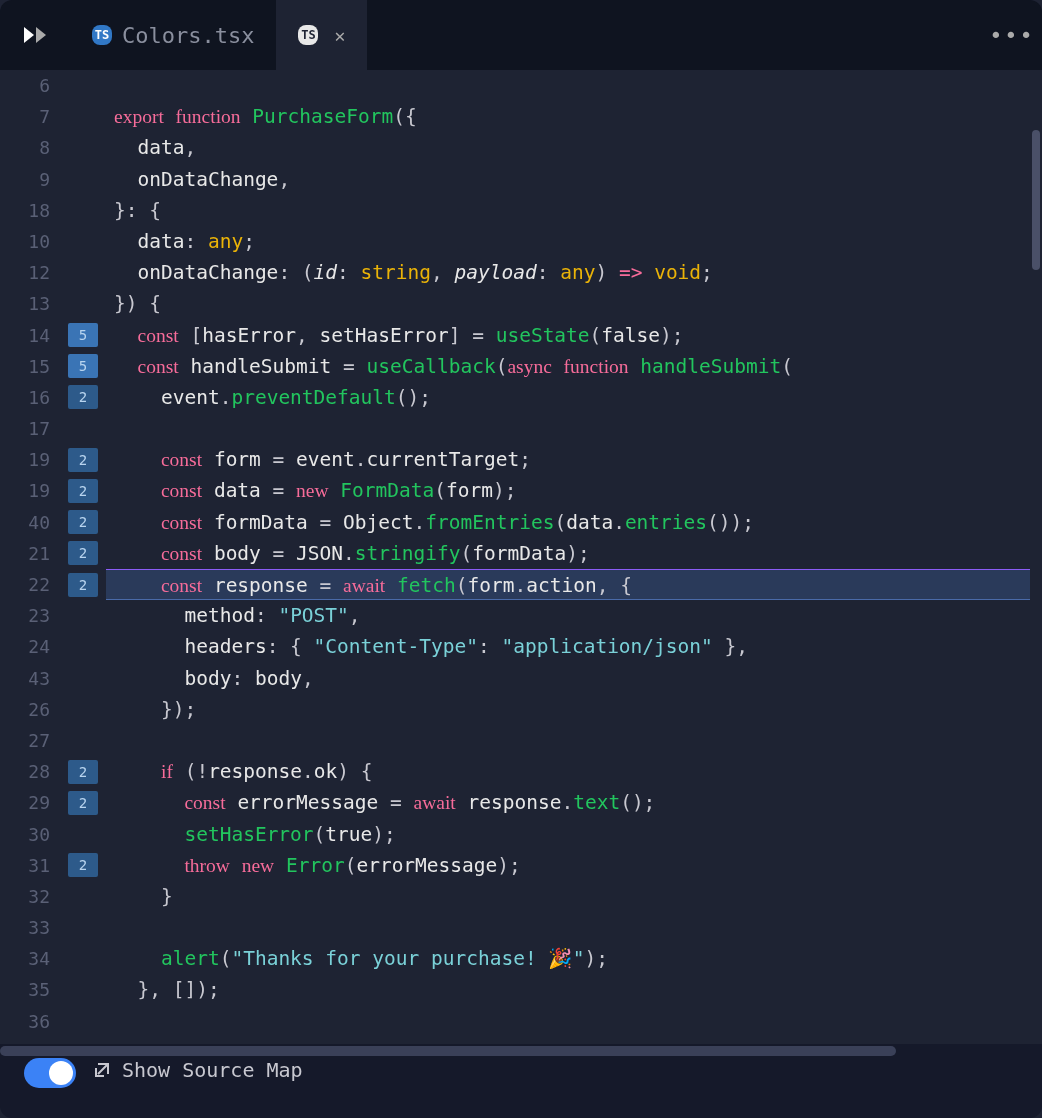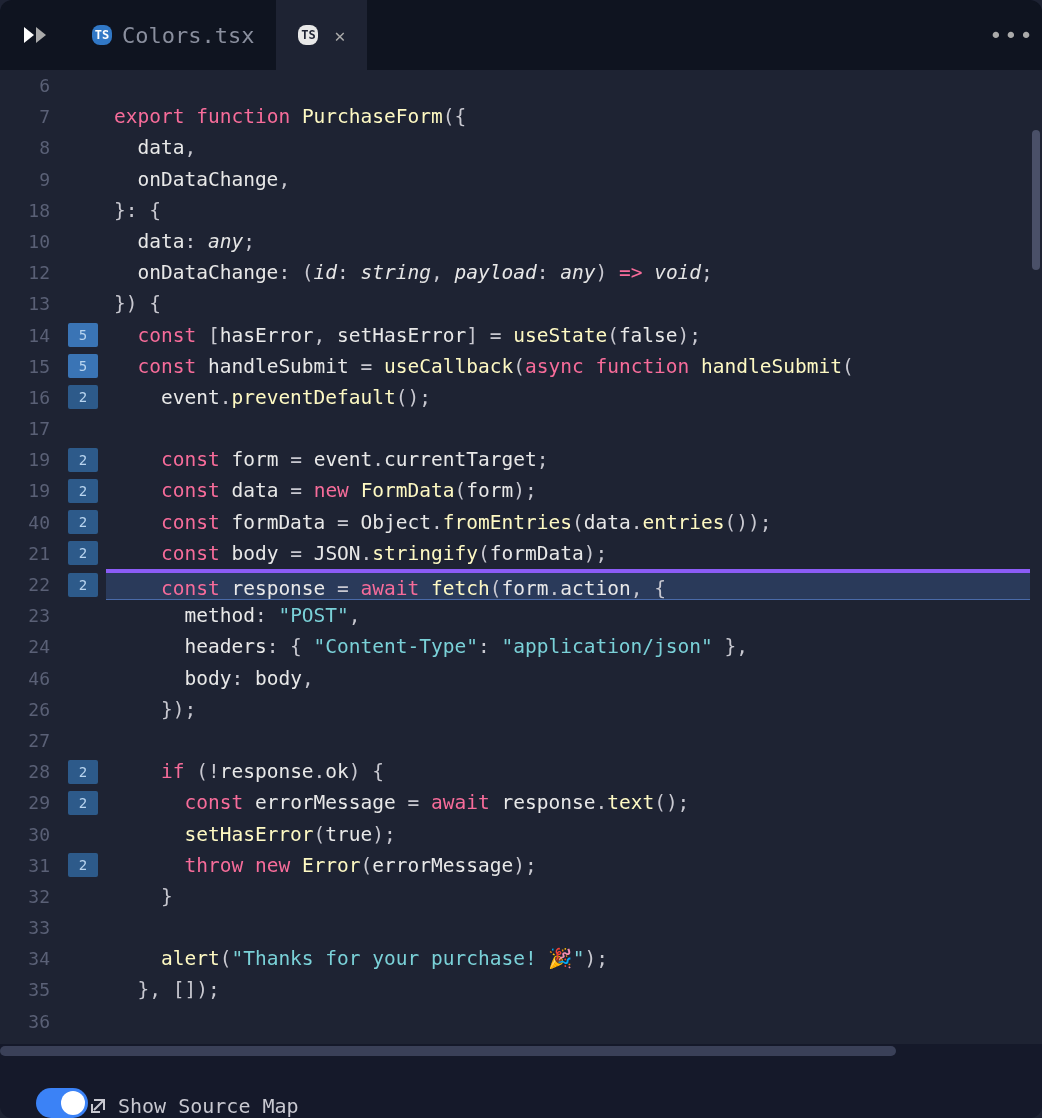--- a/index.html
+++ b/index.html
@@ -111,26 +111,26 @@
   flex: 1;
   font-size: 19.5px;
   line-height: 31.2px;
   white-space: pre;
   overflow: hidden;
   position: relative;
 }
 .code .line { height: 31.2px; padding-left: 8px; }
 .code .line.hl {
   background: #2a3a5a;
-  border-top: 4px solid #8b5cf6;
+  border-top: 1px solid #8b5cf6;
   border-bottom: 1px solid #4a6aa8;
 }
-.kw { color: #f76c9a; }
-.id { color: #fef9c3; }
-.typ { color: #e5e5e5; font-style: italic; }
+.kw { color: #f76c9a; font-family: Liberation Serif, serif; }
+.id { color: #22c55e; }
+.typ { color: #eab308; }
 .str { color: #7ad1d8; }
 .op { color: #f76c9a; }
 .pn { color: #c8c8d0; }
 .prm { color: #e8e8e8; font-style: italic; }
 .prm2 { color: #e8e8e8; margin-top: 6px; }
 .minimap {
   width: 12px;
   background: #1e2333;
   position: relative;
 }
@@ -154,22 +154,23 @@
   top: 2px;
   width: 86%;
   height: 10px;
   background: #3a4058;
   border-radius: 5px;
 }
 .statusbar {
   height: 60px;
   background: #15192a;
   display: flex;
-  align-items: flex-end;
-  padding: 0 36px;
+  align-items: flex-start;
+  padding: 0 24px;
+  gap: 16px;
 }
 .toggle {
   width: 52px;
   height: 30px;
   background: #3b82f6;
   border-radius: 15px;
   position: relative;
   cursor: pointer;
 }
 .toggle .knob {
@@ -226,21 +227,21 @@
       <div class="ln">15</div>
       <div class="ln">16</div>
       <div class="ln">17</div>
       <div class="ln">19</div>
       <div class="ln">19</div>
       <div class="ln">40</div>
       <div class="ln">21</div>
       <div class="ln">22</div>
       <div class="ln">23</div>
       <div class="ln">24</div>
-      <div class="ln">46</div>
+      <div class="ln">43</div>
       <div class="ln">26</div>
       <div class="ln">27</div>
       <div class="ln">28</div>
       <div class="ln">29</div>
       <div class="ln">30</div>
       <div class="ln">31</div>
       <div class="ln">32</div>
       <div class="ln">33</div>
       <div class="ln">34</div>
       <div class="ln">35</div>

